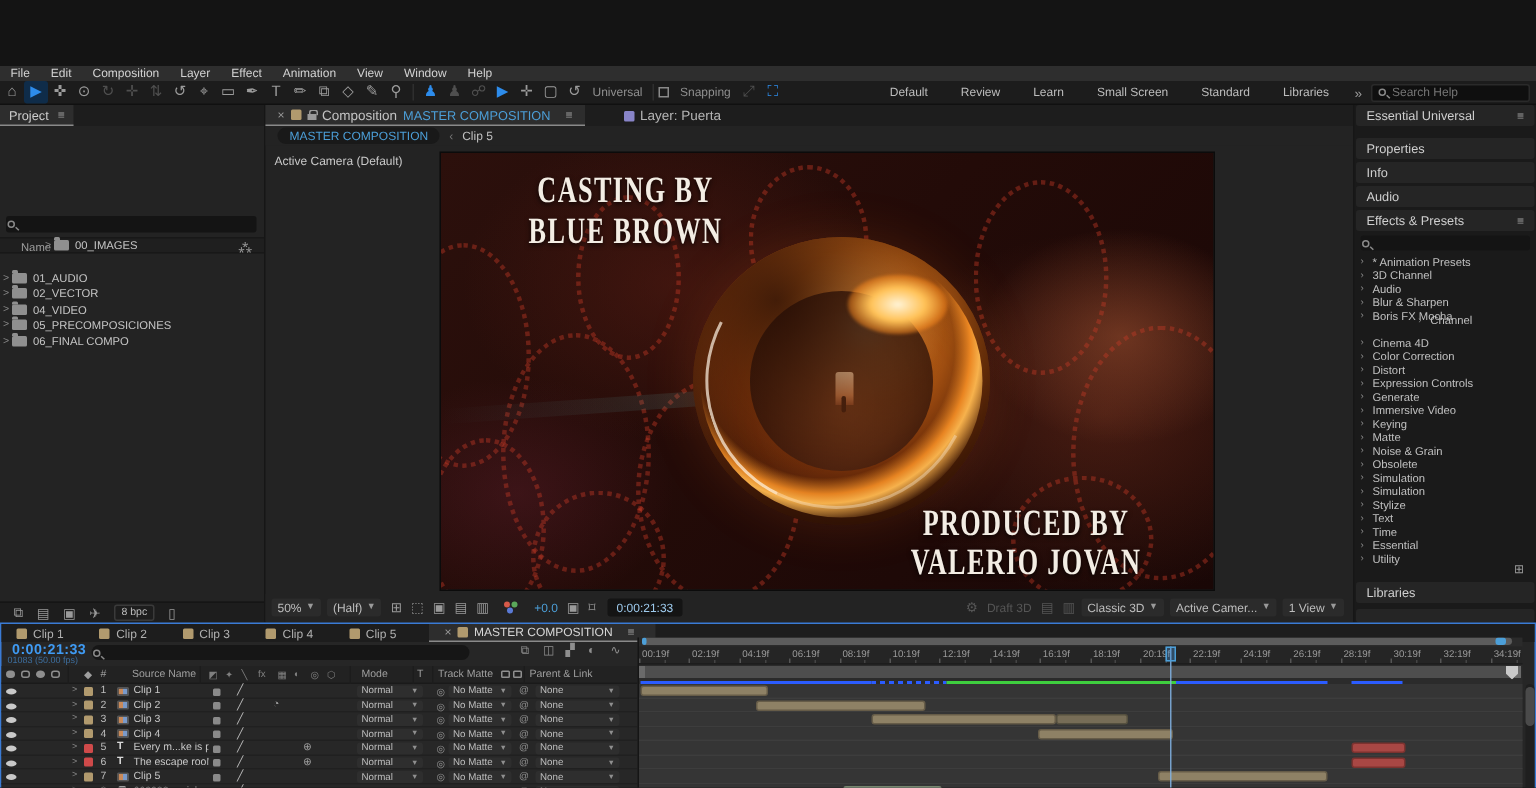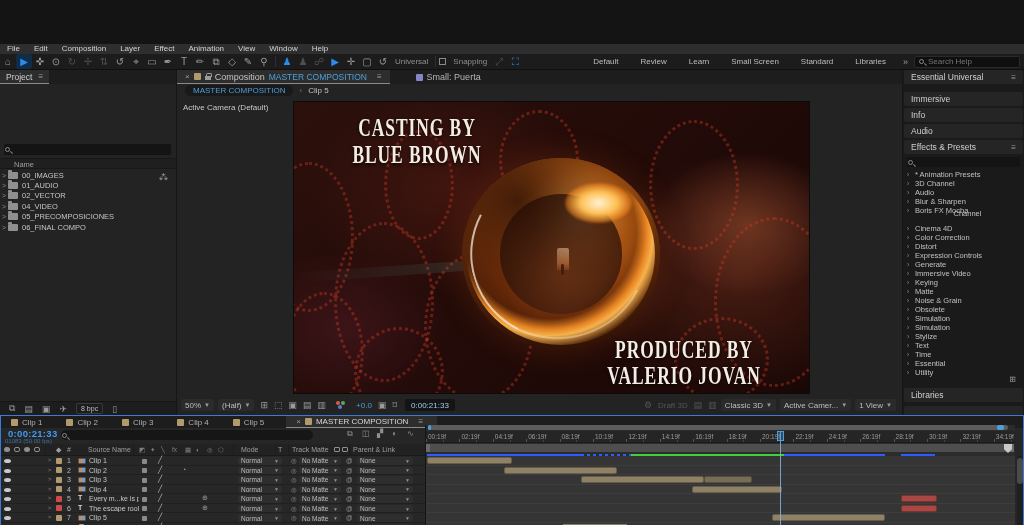--- a/index.html
+++ b/index.html
@@ -318,21 +318,21 @@
       <span class="tab">
         <span class="tablabel">Project</span>
         <span class="hamb">≡</span>
       </span>
     </div>
     <div class="proj-search">
       <span class="mag"></span>
     </div>
     <div class="proj-namehdr">Name</div>
     <div id="folderlist">
-        <div class="frow" style="top: 100px;">
+        <div class="frow" style="top: 88px; padding-left: 28px;">
           <span class="tw">&gt;</span>
           <span class="fold"></span>
           <span class="fname">00_IMAGES</span>
           <span style="margin-left: auto; margin-right: 8px; color: rgb(154, 154, 154); font-size: 8px;">⁂</span>
         </div>
         <div class="frow" style="top: 110.4px;">
           <span class="tw">&gt;</span>
           <span class="fold"></span>
           <span class="fname">01_AUDIO</span>
         </div>
@@ -372,21 +372,21 @@
       <span class="ctab-active">
         <span class="closex">×</span>
         <span class="chip" style="background:#b19a6e"></span>
         <span class="lock"></span>
         <span class="tablabel">Composition</span>
         <span class="comp-name-blue">MASTER COMPOSITION</span>
         <span class="hamb">≡</span>
       </span>
       <span class="ctab2">
         <span class="chip" style="background:#8884c8"></span>
-        <span class="tablabel" style="color:#b5b5b5">Small: Puerta</span>
+        <span class="tablabel" style="color:#b5b5b5">Layer: Puerta</span>
       </span>
     </div>
     <div class="crumbs">
       <span class="crumb-pill">MASTER COMPOSITION</span>
       <span class="crumb-sep">‹</span>
       <span class="crumb-clip">Clip 5</span>
     </div>
     <div class="camlabel">Active Camera (Default)</div>
 
     <div class="viewer">
@@ -462,21 +462,21 @@
     </div>
   </div>
 
   <div class="panel" id="sidebar">
     <div class="sbar" style="top:0">
       <span>Essential Universal</span>
       <span class="hamb">≡</span>
     </div>
     <div id="collapsedpanels">
         <div class="sbar" style="top: 22px;">
-          <span>Immersive</span>
+          <span>Properties</span>
         </div>
         <div class="sbar" style="top: 38px;">
           <span>Info</span>
         </div>
         <div class="sbar" style="top: 54px;">
           <span>Audio</span>
         </div>
       </div>
     <div class="sbar" style="top:70px">
       <span>Effects &amp; Presets</span>

